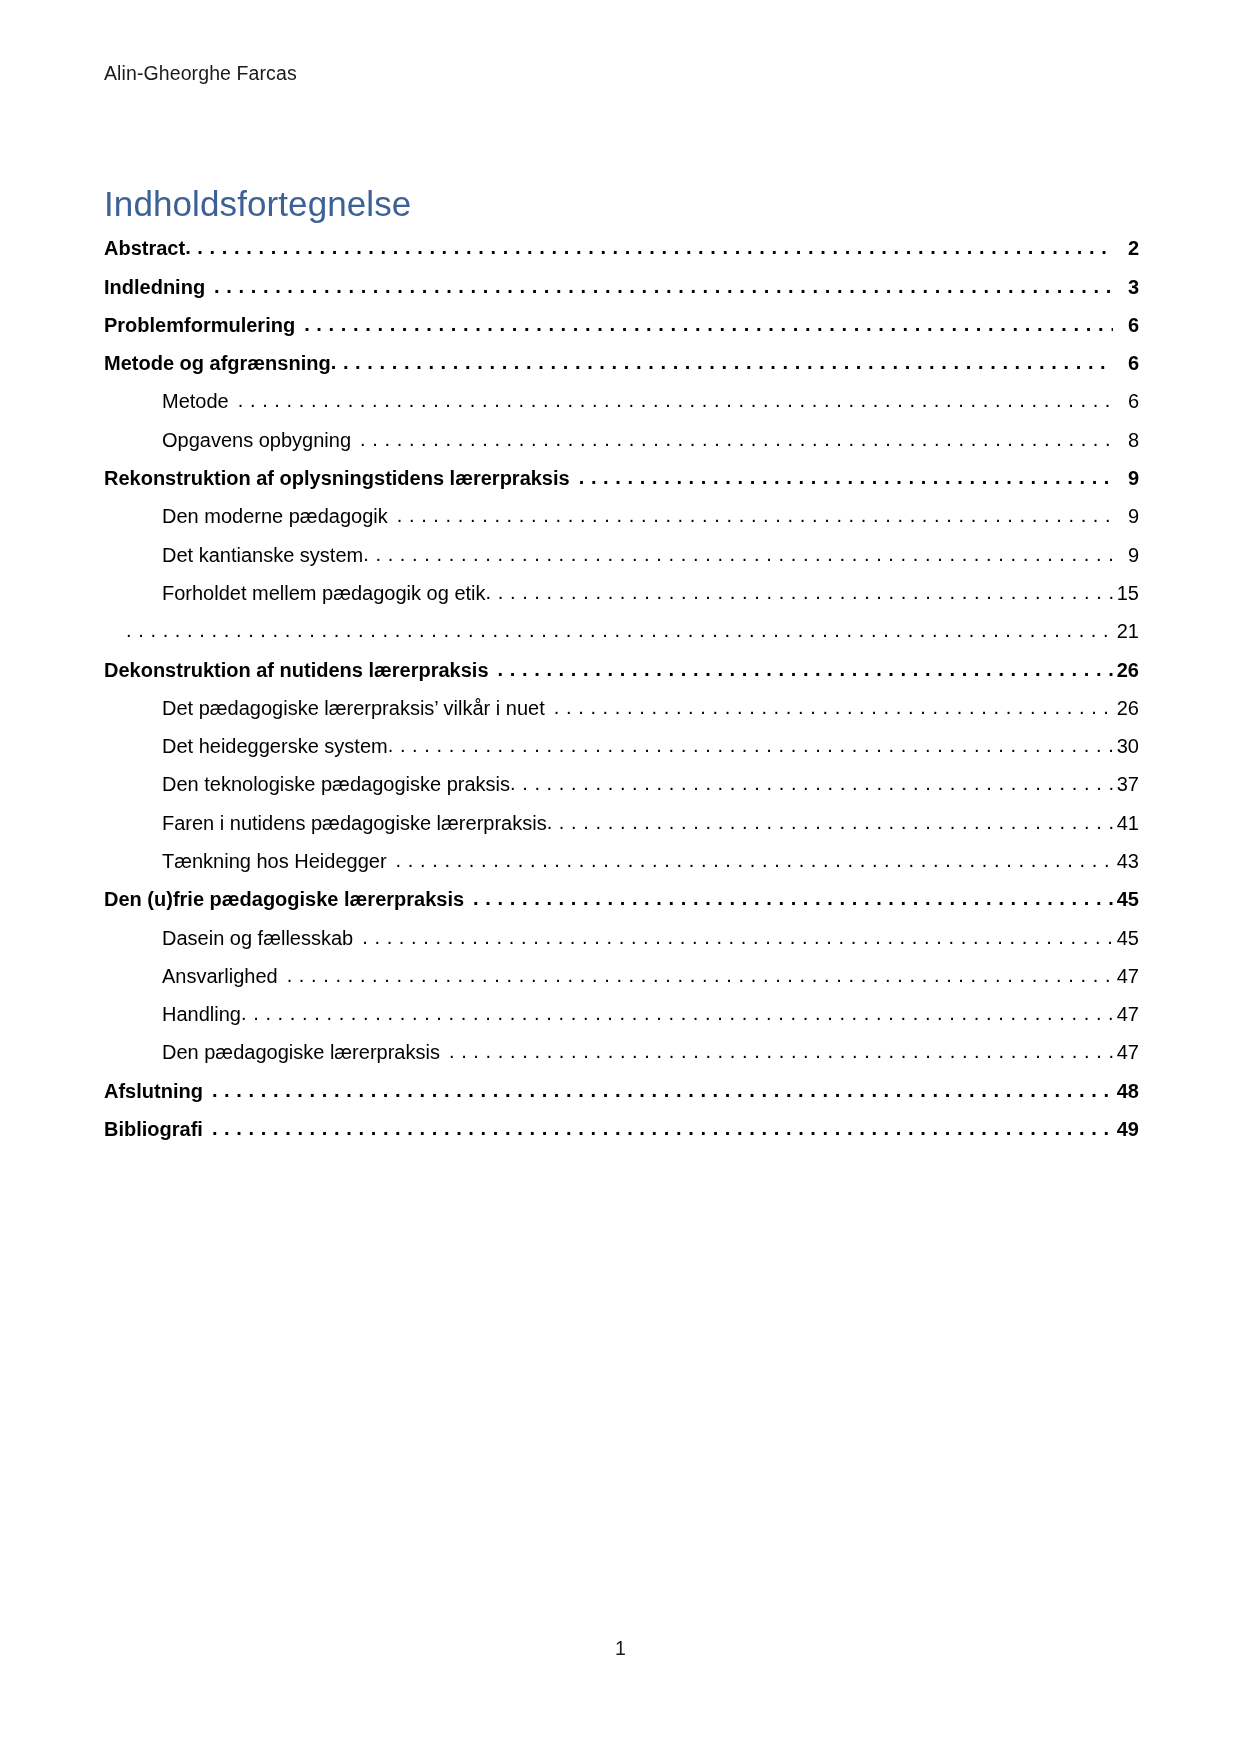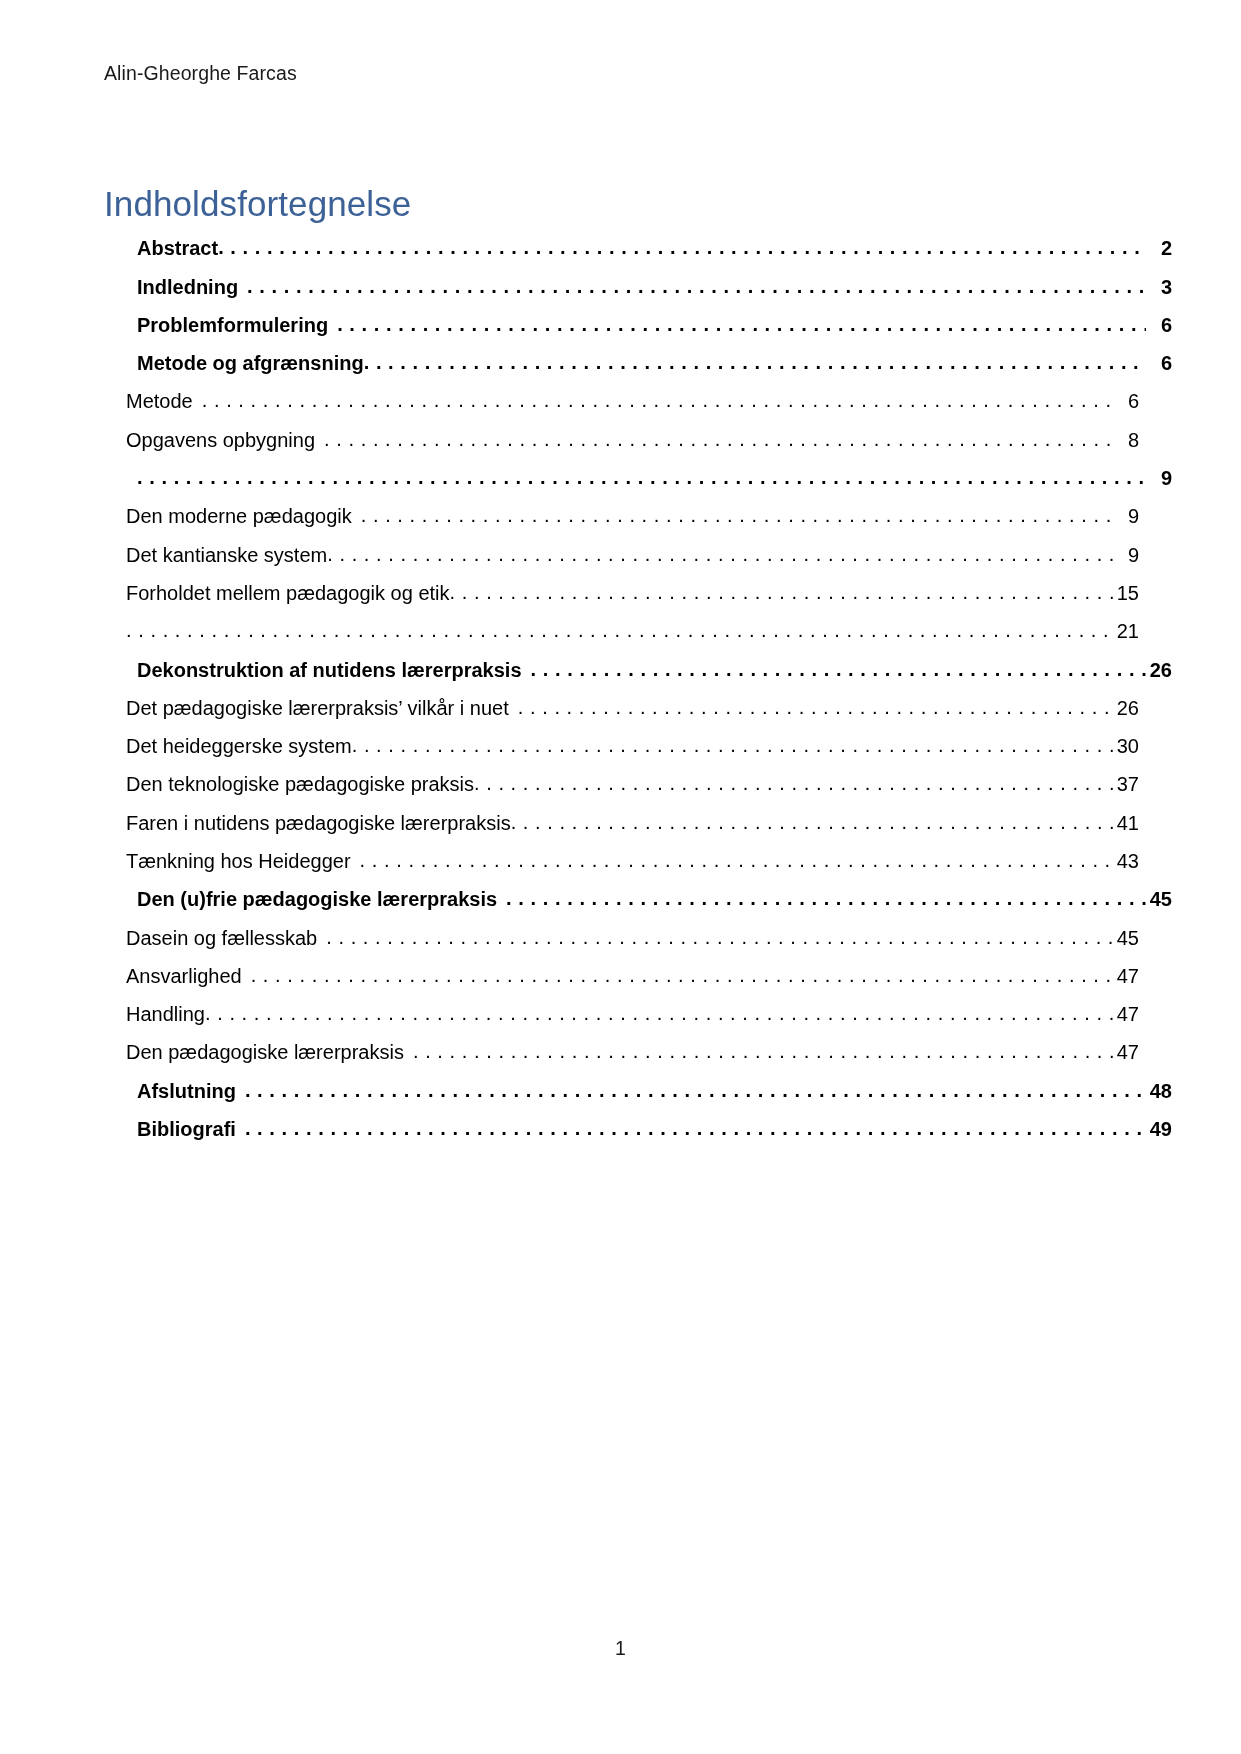--- a/index.html
+++ b/index.html
@@ -95,31 +95,30 @@
     flex: 0 0 auto;
     text-align: right;
     min-width: 26px;
     white-space: nowrap;
   }
 
   
   .toc-entry.level-1 {
     font-weight: bold;
     padding-left: 0;
-    margin-left: 33px;
   }
   .toc-entry.level-1 .label { padding-right: 2px; }
   .toc-entry.level-1 .pagenum { font-weight: bold; }
 
   
   .toc-entry.level-2 {
     font-weight: normal;
     padding-left: 22px;
   }
-  .toc-entry.level-2 .label { padding-right: 2px; }
+  .toc-entry.level-2 .label { padding-right: 2px; margin-left: 36px; }
   .toc-entry.level-2 .pagenum { font-weight: normal; }
 
   
   .toc-entry.gap .label { padding-right: 9px; }
   .toc-entry.nogap .label { padding-right: 0px; }
 
   
   .doc-footer {
     position: absolute;
     bottom: 94px;
@@ -166,20 +165,21 @@
           <span class="label">Metode</span>
           <span class="leader"></span>
           <span class="pagenum">6</span>
         </li>
         <li class="toc-entry level-2 gap">
           <span class="label">Opgavens opbygning</span>
           <span class="leader"></span>
           <span class="pagenum">8</span>
         </li>
         <li class="toc-entry level-1 gap">
+          <span class="label">Rekonstruktion af oplysningstidens lærerpraksis</span>
           <span class="leader"></span>
           <span class="pagenum">9</span>
         </li>
         <li class="toc-entry level-2 gap">
           <span class="label">Den moderne pædagogik</span>
           <span class="leader"></span>
           <span class="pagenum">9</span>
         </li>
         <li class="toc-entry level-2 nogap">
           <span class="label">Det kantianske system</span>

